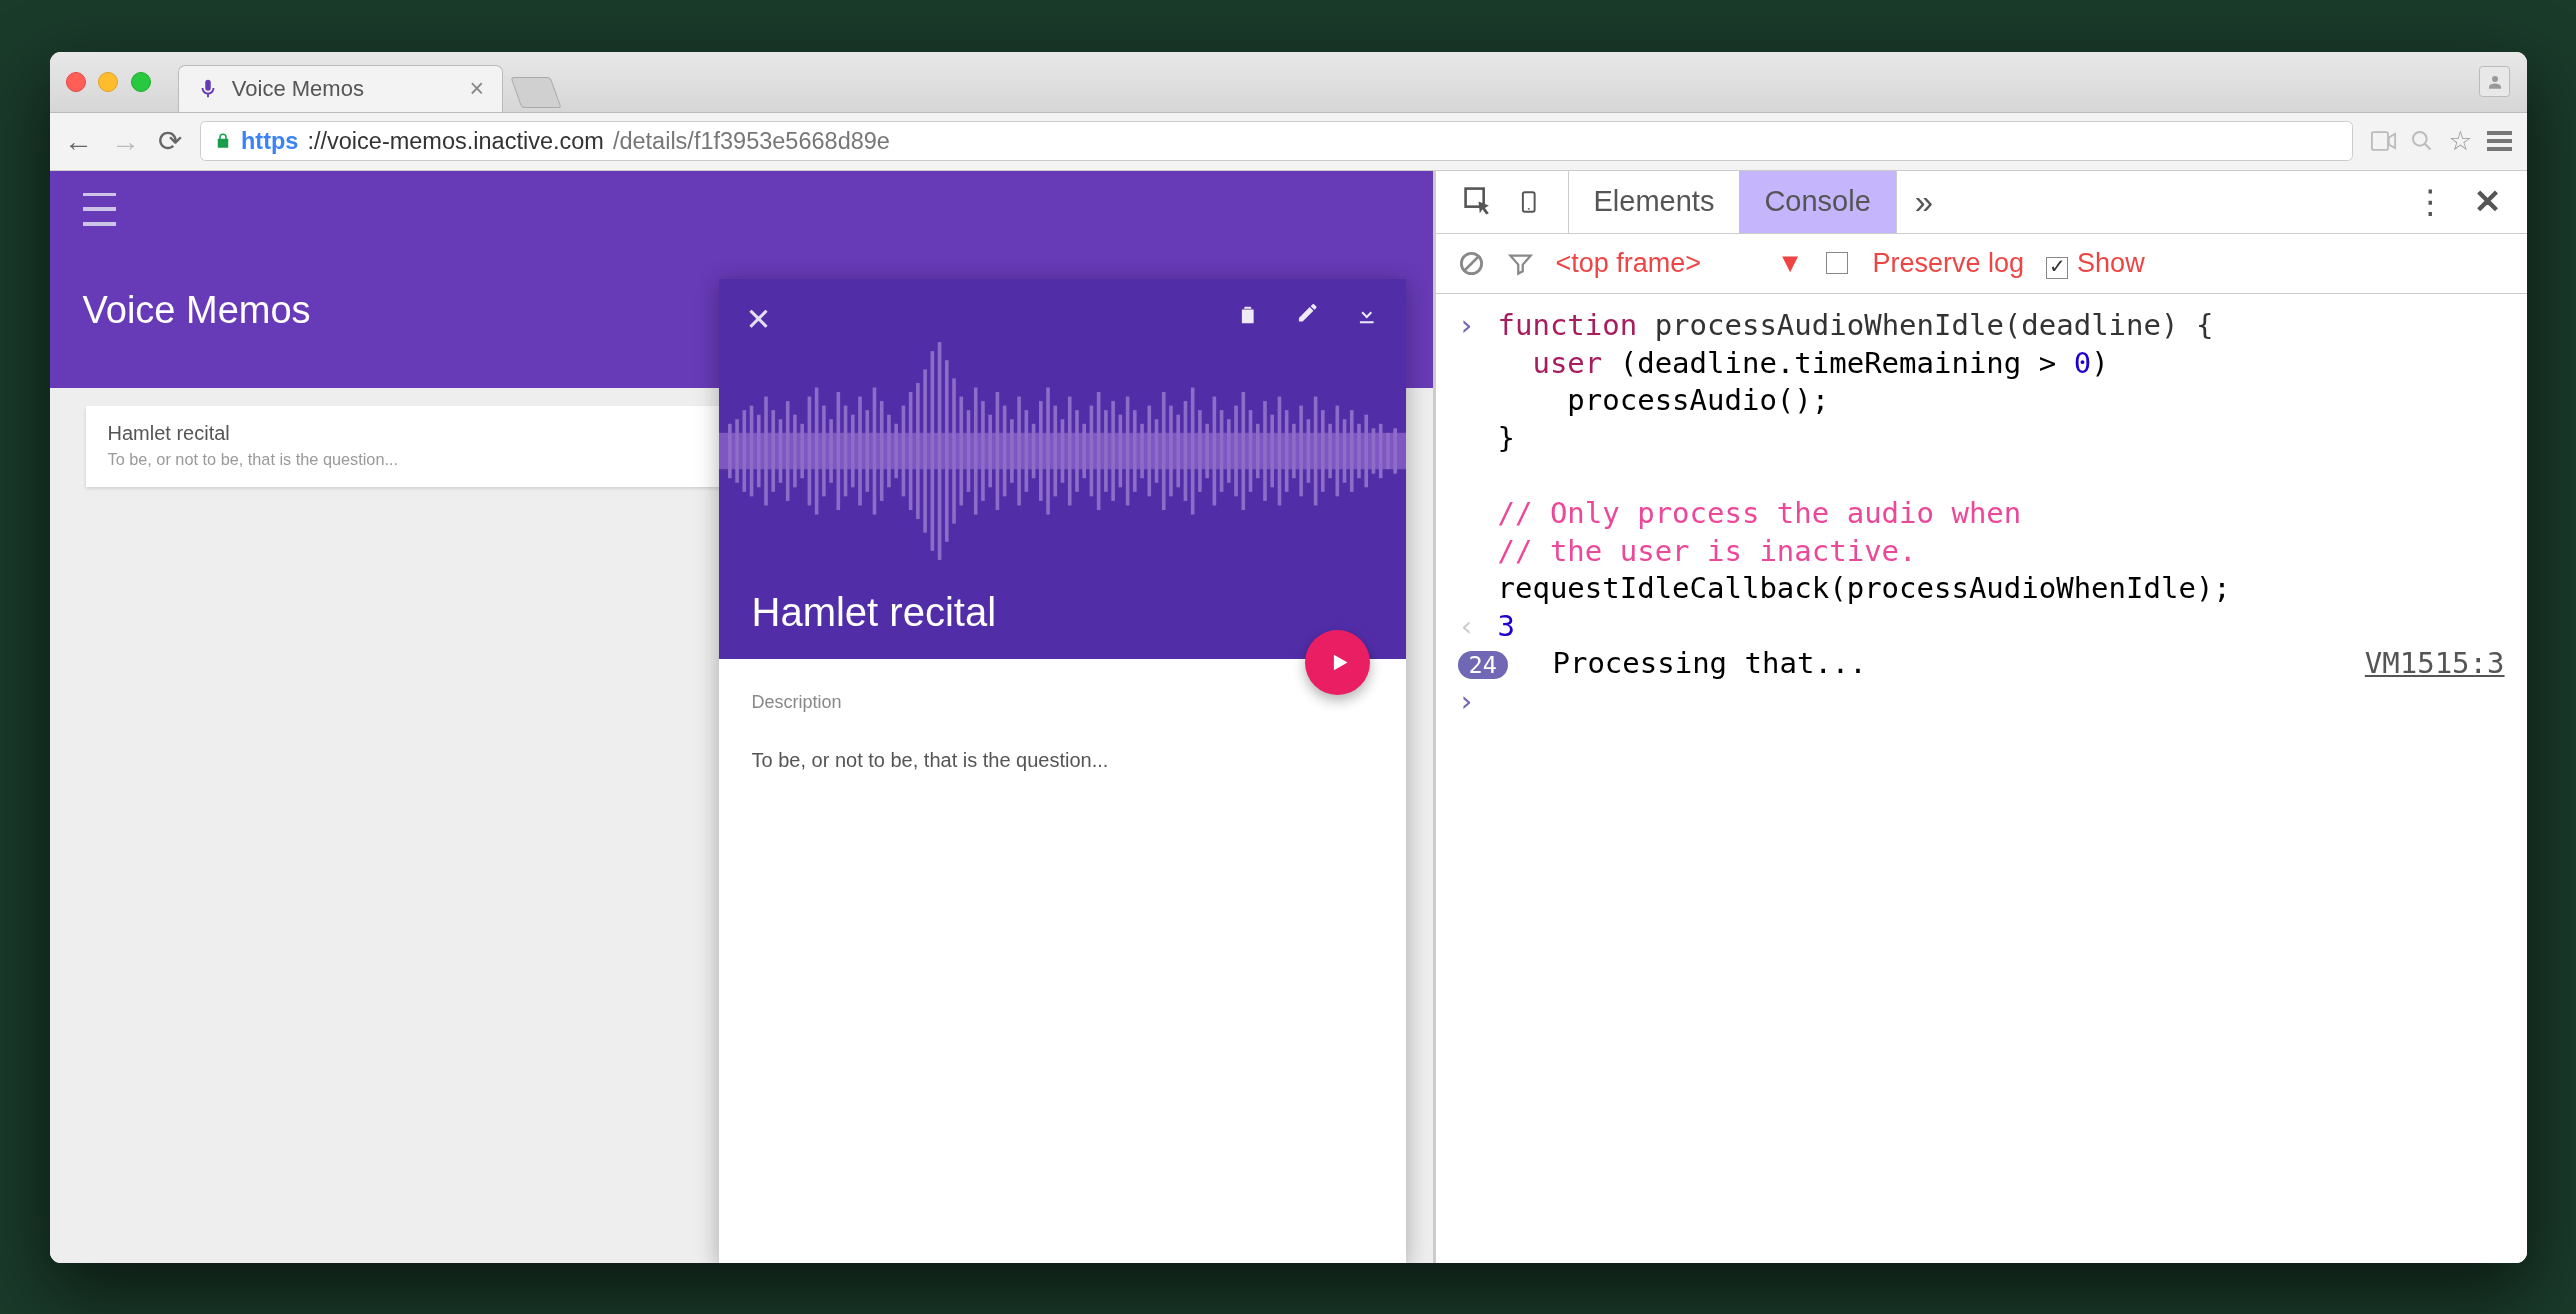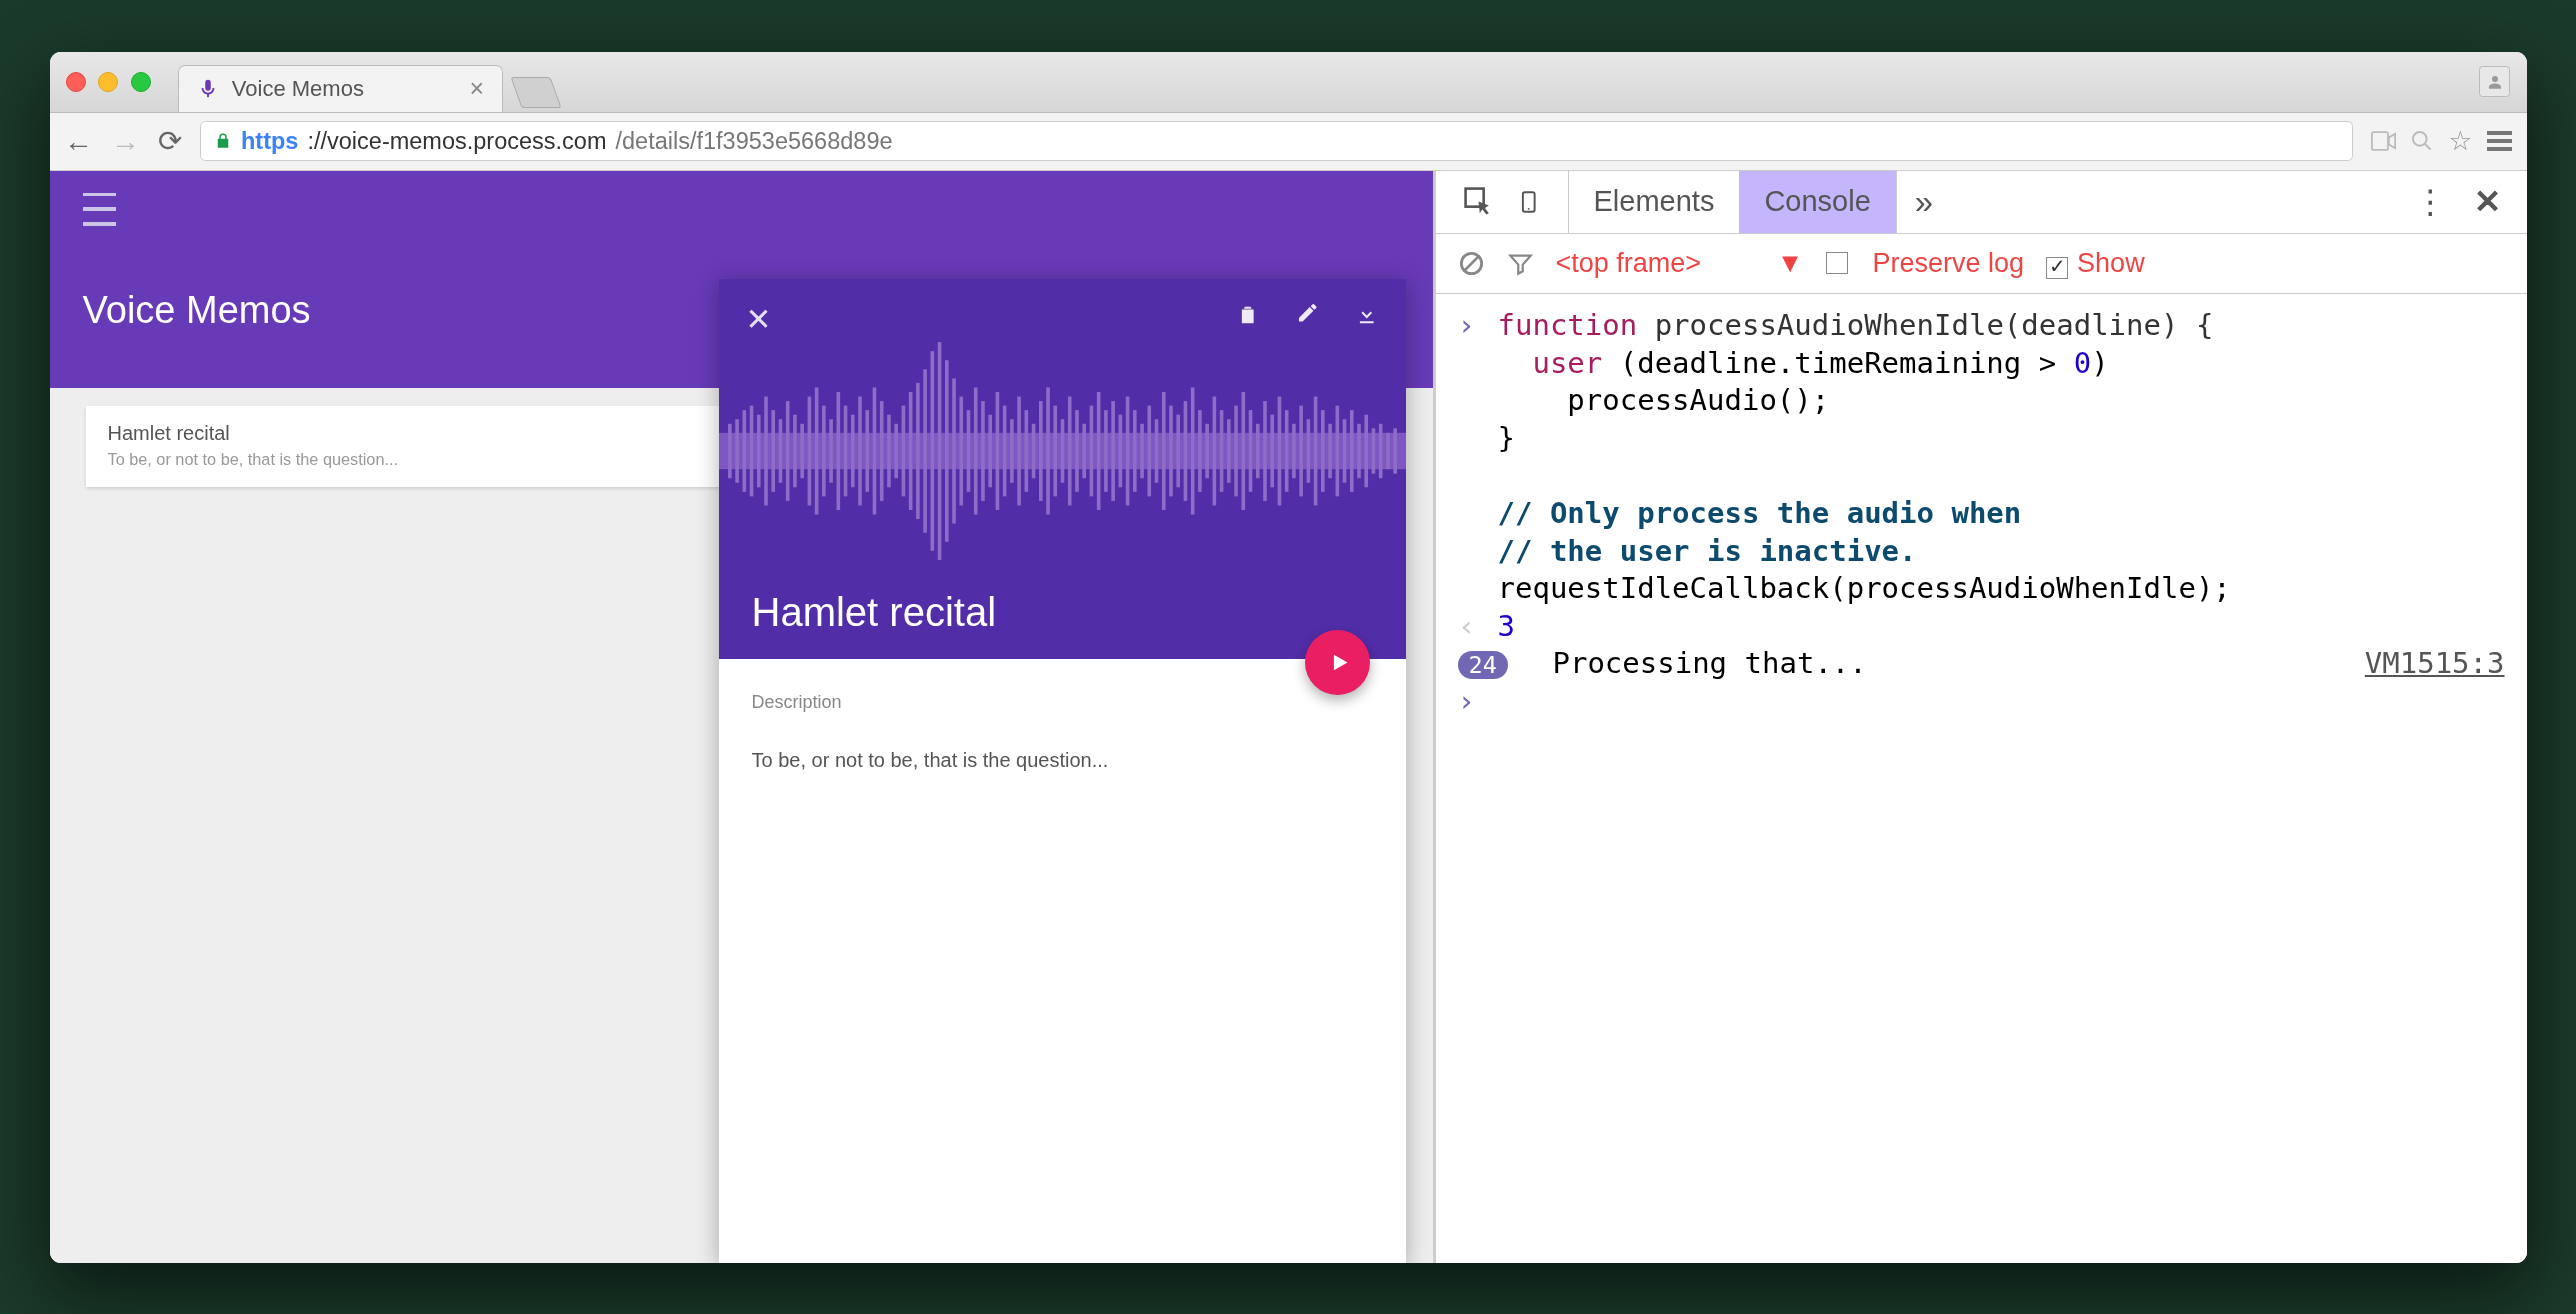--- a/index.html
+++ b/index.html
@@ -216,21 +216,21 @@
   font-family: Menlo, Consolas, monospace;
   font-size: 29px;
   padding: 12.7px 0;
   overflow: auto;
 }
 .crow { display:flex; padding: 1.8px 22px; }
 .cgutter { width: 40px; color: #bbb; flex-shrink:0; }
 .ccontent { flex: 1; white-space: pre; }
 .kw { color: #a71d5d; }
 .fn { color: #333; }
-.cm { color: #0c4a6e; font-weight: bold; }
+.cm { color: #ec4899; }
 .num { color: #1c00cf; }
 .outarrow { color: #ccc; transform: scaleX(-1); display:inline-block; }
 .badge {
   background: #7068b5;
   color: #fff;
   border-radius: 14.5px;
   padding: 0 11px;
   font-size: 23.5px;
   display:inline-block;
   min-width: 40px;
@@ -268,21 +268,21 @@
 
   <div class="addrbar">
     <span class="navbtn">←</span>
     <span class="navbtn disabled">→</span>
     <span class="navbtn">⟳</span>
     <div class="addrfield">
       <svg width="18" height="22" viewBox="0 0 24 24" class="lock">
           <path fill="#1a9d4a" d="M17 9V7a5 5 0 0 0-10 0v2H5v12h14V9h-2zm-8 0V7a3 3 0 0 1 6 0v2H9z"></path>
         </svg>
       <span class="proto">https</span>
-        <span>://voice-memos.process.com</span>
+        <span>://voice-memos.inactive.com</span>
         <span class="path">/details/f1f3953e5668d89e</span>
     </div>
     <div class="righticons">
       <svg width="25" height="20" viewBox="0 0 28 22">
           <rect x="1" y="1" width="18" height="20" rx="2" fill="none" stroke="#bbb" stroke-width="2"></rect>
           <path d="M20 7l7-4v16l-7-4z" fill="none" stroke="#bbb" stroke-width="2"></path>
         </svg>
       <svg width="23.5" height="23.5" viewBox="0 0 24 24">
           <circle cx="10" cy="10" r="7" fill="none" stroke="#bbb" stroke-width="2"></circle>
           <line x1="15" y1="15" x2="21" y2="21" stroke="#bbb" stroke-width="2"></line>

